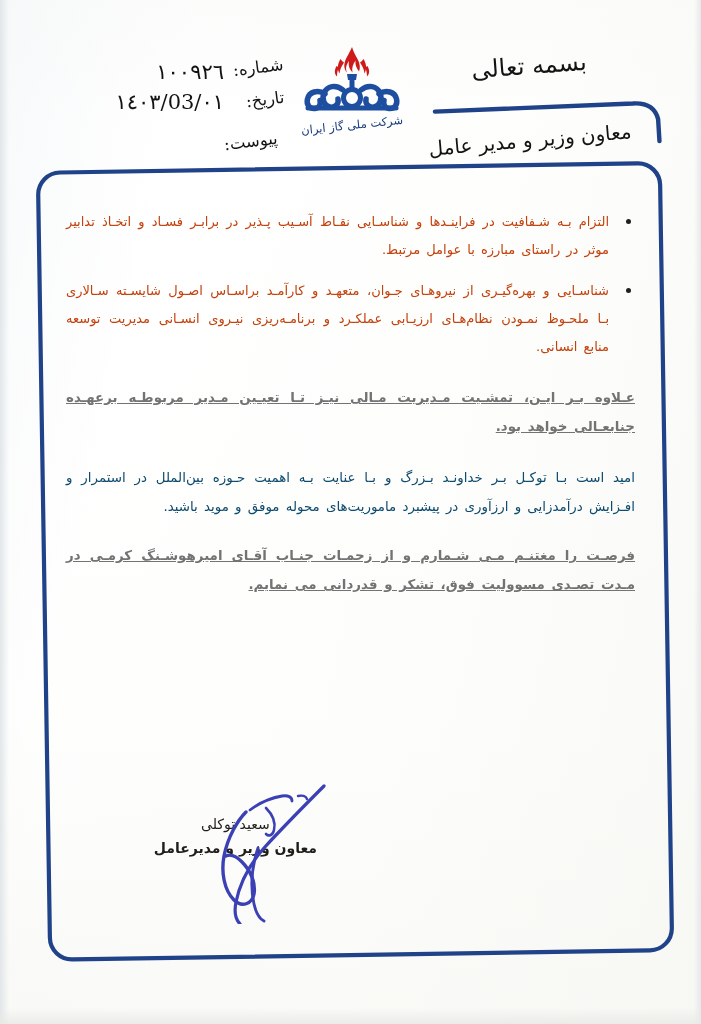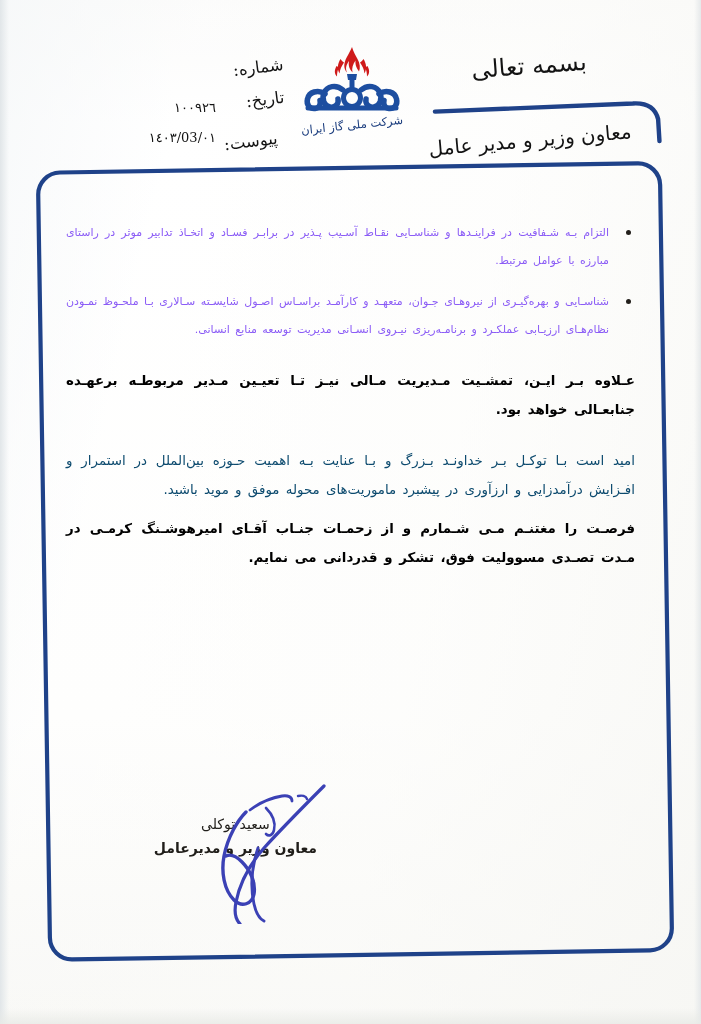--- a/index.html
+++ b/index.html
@@ -97,26 +97,25 @@
   }
   .meta-label {
     position:absolute;
     right:0;
     font-size:16.5px;
     transform:rotate(-7deg);
     white-space:nowrap;
   }
   .meta-value {
     position:absolute;
-    right:68px;
+    right:60px;
     top:2px;
-    font-size:13px;
+    font-size:21px;
     direction:ltr;
     white-space:nowrap;
-    margin-top:40px;
   }
   .meta-row.r2 .meta-label { top:2px; }
   .meta-row.r3 { margin-top:14px; }
   .meta-row.r3 .meta-label { right:6px; }
 
   
   .frame { position:absolute; left:0; top:0; width:701px; height:1024px; pointer-events:none; }
 
   
   .content {
@@ -127,27 +126,26 @@
     direction:rtl;
     text-align:justify;
   }
 
   .bullet-list { list-style:none; }
   .bullet-item {
     position:relative;
     padding-right:26px;
     margin-bottom:13px;
     font-family:"DejaVu Sans", sans-serif;
-    font-size:11px;
+    font-size:13px;
     line-height:28px;
-    color:#8b5cf6;
+    color:#c2410c;
     text-align:justify;
     text-justify:inter-word;
     word-spacing:2px;
-    margin-top:11px;
   }
   .bullet-item::before {
     content:"";
     position:absolute;
     right:4px;
     top:11px;
     width:5px;
     height:5px;
     border-radius:50%;
     background:#221f1b;
@@ -155,23 +153,23 @@
 
   .para {
     font-family:"DejaVu Sans", sans-serif;
     font-size:13.4px;
     line-height:29px;
     color:#0c4a6e;
     text-align:justify;
     text-justify:inter-word;
     word-spacing:2px;
   }
-  .para.bold { font-weight:bold; color:#000000; }
+  .para.bold { font-weight:bold; color:#737373;text-decoration:underline; }
   .para.spaced { margin-top:22px; }
-  .para.tight { margin-top:10px; }
+  .para.tight { margin-top:20px; }
 
   
   .signature-block {
     position:absolute;
     left:0; right:0;
     top:598px;
     height:120px;
   }
   .sig-text {
     position:absolute;

